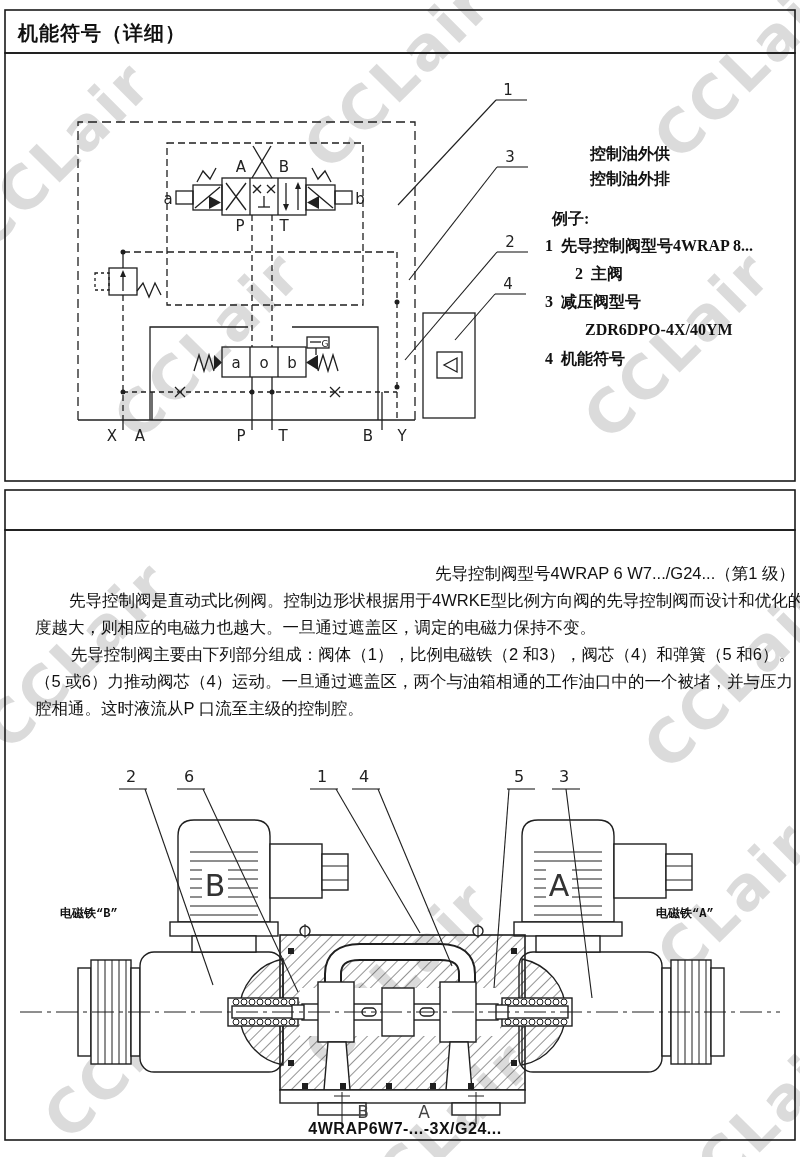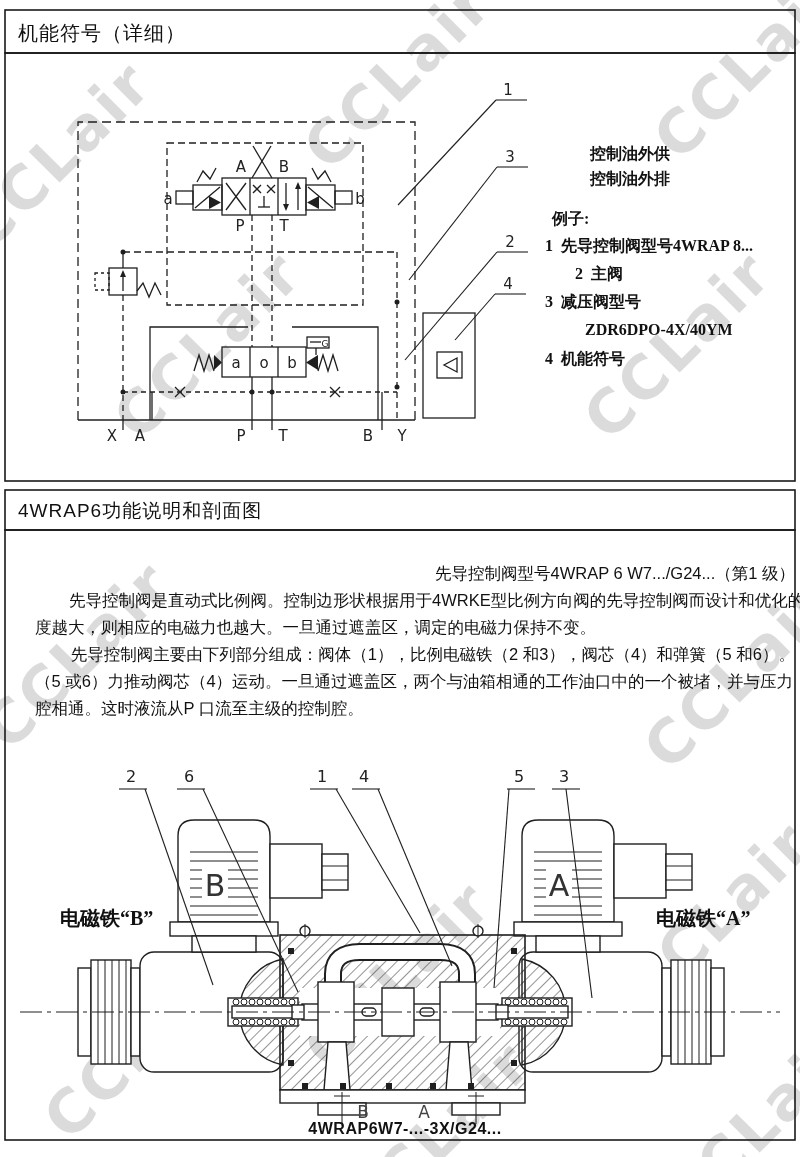--- a/index.html
+++ b/index.html
@@ -3,26 +3,26 @@
 <meta charset="utf-8">
 <style>
   html,body{margin:0;padding:0;background:#fff;}
   #page{position:relative;width:800px;height:1157px;background:#fff;overflow:hidden;
         font-family:"Liberation Sans",sans-serif;color:#111;}
   .wm{position:absolute;z-index:0;font-size:60px;font-weight:700;letter-spacing:3px;
       color:rgba(175,175,175,.45);transform:rotate(-45deg);white-space:nowrap;
       font-family:"DejaVu Sans",sans-serif;}
   svg.layer{position:absolute;left:0;top:0;z-index:1;}
   .txt{position:absolute;z-index:2;white-space:nowrap;}
-  .hdr{font-size:20px;font-weight:400;letter-spacing:1px;text-align:right;}
+  .hdr{font-size:20px;font-weight:700;letter-spacing:1px;text-align:right;}
   .legend{font-family:"Liberation Serif",serif;font-weight:700;font-size:16px;}
   .para{font-size:16.5px;line-height:27px;font-weight:400;}
   .para .ln{height:27px;}
   .para .ind{padding-left:34px;text-align:right;}
-  .coil-label{font-family:Liberation Serif, serif;font-weight:700;font-size:20px;}
+  .coil-label{font-family:Liberation Mono, monospace;font-weight:700;font-size:12px;}
   .caption{font-weight:700;font-size:16px;letter-spacing:.5px;}
 </style>
 </head>
 <body>
 
 <div id="page">
 
   <span class="wm" style="left:280px;top:40px">CCLair</span>
   <span class="wm" style="left:630px;top:30px">CCLair</span>
   <span class="wm" style="left:-60px;top:120px">CCLair</span>
@@ -365,21 +365,20 @@
       <text x="519" y="782" font-size="16">5</text>
       <text x="564" y="782" font-size="16">3</text>
       <text x="215" y="896" font-size="30" fill="#333">B</text>
       <text x="559" y="896" font-size="30" fill="#333">A</text>
       <text x="363" y="1118" font-size="17" fill="#444">B</text>
       <text x="424" y="1118" font-size="17" fill="#444">A</text>
     </g>
   </svg>
 
   <div class="txt hdr" style="left:18px;top:20px">机能符号（详细）</div>
-  <div class="txt hdr" style="left:18px;top:498px;font-size:19px">4WRAP6功能说明和剖面图</div>
 
   <div>
     <div class="txt legend" style="left:590px;top:144px">控制油外供</div>
     <div class="txt legend" style="left:590px;top:169px">控制油外排</div>
     <div class="txt legend" style="left:552px;top:209px">例子:</div>
     <div class="txt legend" style="left:545px;top:236px">
       <span>1</span>&nbsp;&nbsp;<span>先导控制阀型号4WRAP 8...</span>
     </div>
     <div class="txt legend" style="left:575px;top:264px">
       <span>2</span>&nbsp;&nbsp;<span>主阀</span>

